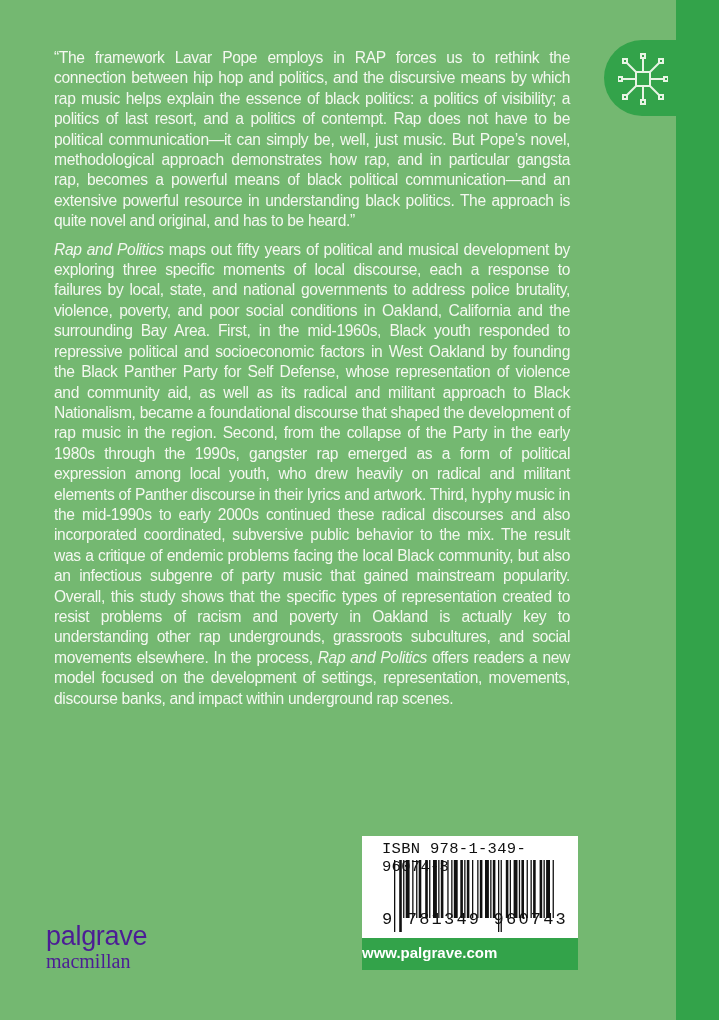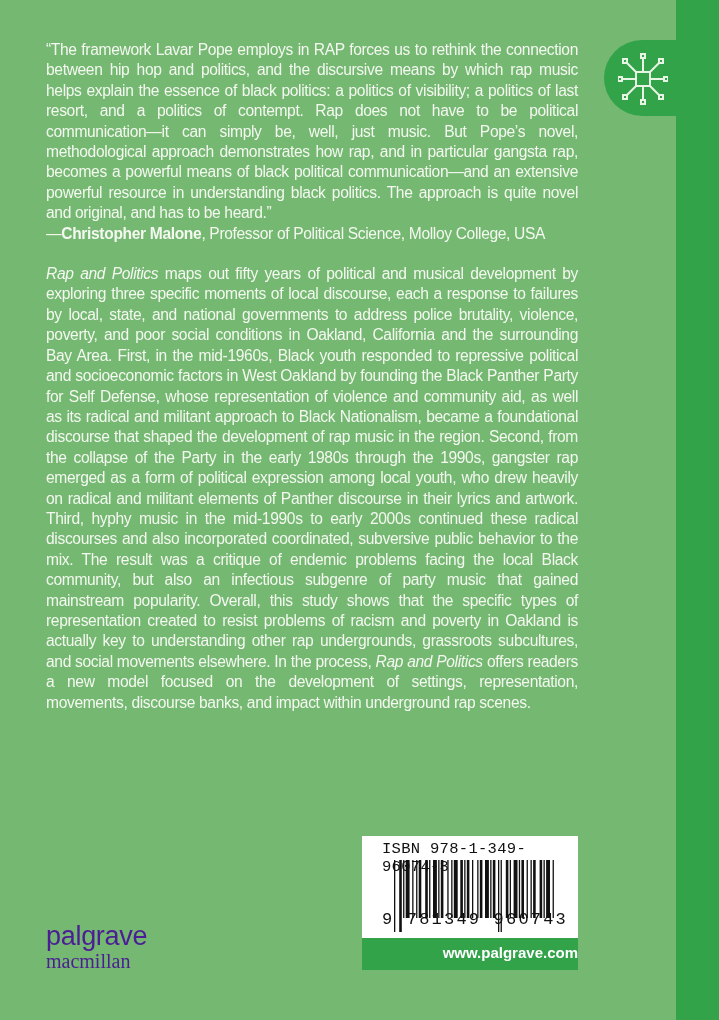--- a/index.html
+++ b/index.html
@@ -4,30 +4,30 @@
 <style>
   html, body { margin:0; padding:0; }
   body { width:719px; height:1020px; background:#74b871; position:relative; overflow:hidden;
          font-family:"Liberation Sans", sans-serif; color:#f4f8f0; }
   .spine { position:absolute; left:676px; top:0; width:43px; height:1020px; background:#33a34a; }
   .tab { position:absolute; left:604px; top:40px; width:80px; height:76px; background:#33a34a;
          border-radius:38px 0 0 38px; }
   .tab svg { position:absolute; left:14px; top:10px; }
   .content { position:absolute; left:46px; top:40px; width:532px; font-size:15.6px; line-height:20.4px;
              letter-spacing:-0.35px; }
-  .content p { margin:0; text-align:justify; }
+  .content p { margin:8px; text-align:justify; }
   .attr { margin:0 0 20px 0 !important; text-align:left !important; }
   .gap { height:20px; }
   b { font-weight:bold; }
   .isbn { position:absolute; left:362px; top:836px; width:216px; height:134px; }
   .isbn .white { background:#fff; height:102px; position:relative; }
   .isbn .itxt { position:absolute; left:20px; top:4px; font-family:"Liberation Mono", monospace; font-size:15.5px; color:#111; letter-spacing:0.3px; }
   .bars { position:absolute; left:32px; top:24px; width:162px; height:72px; }
   .bnum { position:absolute; left:20px; top:74px; font-family:"Liberation Mono", monospace; font-size:17px; color:#111; letter-spacing:2.2px; background:transparent;text-align:right; }
-  .isbn .url { background:#33a34a; color:#fff; height:32px; line-height:30px; text-align:right; font-size:15px; font-weight:bold; }
+  .isbn .url { background:#33a34a; color:#fff; height:32px; line-height:30px; text-align:left; font-size:15px; font-weight:bold; }
   .logo { position:absolute; left:46px; top:922px; color:#4c1d95; }
   .logo .l1 { font-size:27px; line-height:28px; letter-spacing:-0.3px; }
   .logo .l2 { font-size:20px; line-height:22px;font-family:Liberation Serif, serif; }
 </style>
 </head>
 <body>
 
 <div class="spine"></div>
 <div class="tab">
   <svg width="50" height="56" viewBox="0 0 50 56">
@@ -48,21 +48,20 @@
       <line x1="18" y1="36" x2="8" y2="46"></line>
         <rect x="5" y="45" width="4" height="4"></rect>
       <line x1="32" y1="36" x2="42" y2="46"></line>
         <rect x="41" y="45" width="4" height="4"></rect>
     </g>
   </svg>
 </div>
 
 <div class="content">
   <p><span>“The framework Lavar Pope employs in RAP forces us to rethink the connection between hip hop and politics, and the discursive means by which rap music helps explain the essence of black politics: a politics of visibility; a politics of last resort, and a politics of contempt. Rap does not have to be political communication—it can simply be, well, just music. But Pope’s novel, methodological approach demonstrates how rap, and in particular gangsta rap, becomes a powerful means of black political communication—and an extensive powerful resource in understanding black politics. The approach is quite novel and original, and has to be heard.”</span></p>
-  <p class="attr"><span>—</span><b>Christopher Malone</b><span>, Professor of Political Science, Molloy College, USA</span></p>
   <p><i>Rap and Politics</i><span> maps out fifty years of political and musical development by exploring three specific moments of local discourse, each a response to failures by local, state, and national governments to address police brutality, violence, poverty, and poor social conditions in Oakland, California and the surrounding Bay Area. First, in the mid-1960s, Black youth responded to repressive political and socioeconomic factors in West Oakland by founding the Black Panther Party for Self Defense, whose representation of violence and community aid, as well as its radical and militant approach to Black Nationalism, became a foundational discourse that shaped the development of rap music in the region. Second, from the collapse of the Party in the early 1980s through the 1990s, gangster rap emerged as a form of political expression among local youth, who drew heavily on radical and militant elements of Panther discourse in their lyrics and artwork. Third, hyphy music in the mid-1990s to early 2000s continued these radical discourses and also incorporated coordinated, subversive public behavior to the mix. The result was a critique of endemic problems facing the local Black community, but also an infectious subgenre of party music that gained mainstream popularity. Overall, this study shows that the specific types of representation created to resist problems of racism and poverty in Oakland is actually key to understanding other rap undergrounds, grassroots subcultures, and social movements elsewhere. In the process, </span><i>Rap and Politics</i><span> offers readers a new model focused on the development of settings, representation, movements, discourse banks, and impact within underground rap scenes.</span></p>
   <div class="gap"></div>
 </div>
 
 <div class="isbn">
   <div class="white">
     <div class="itxt">ISBN 978-1-349-96074-3</div>
     <svg class="bars" viewBox="0 0 162 72" preserveAspectRatio="none">
       <g fill="#111" id="bc">
           <rect x="0" y="0" width="1.3" height="72"></rect>

